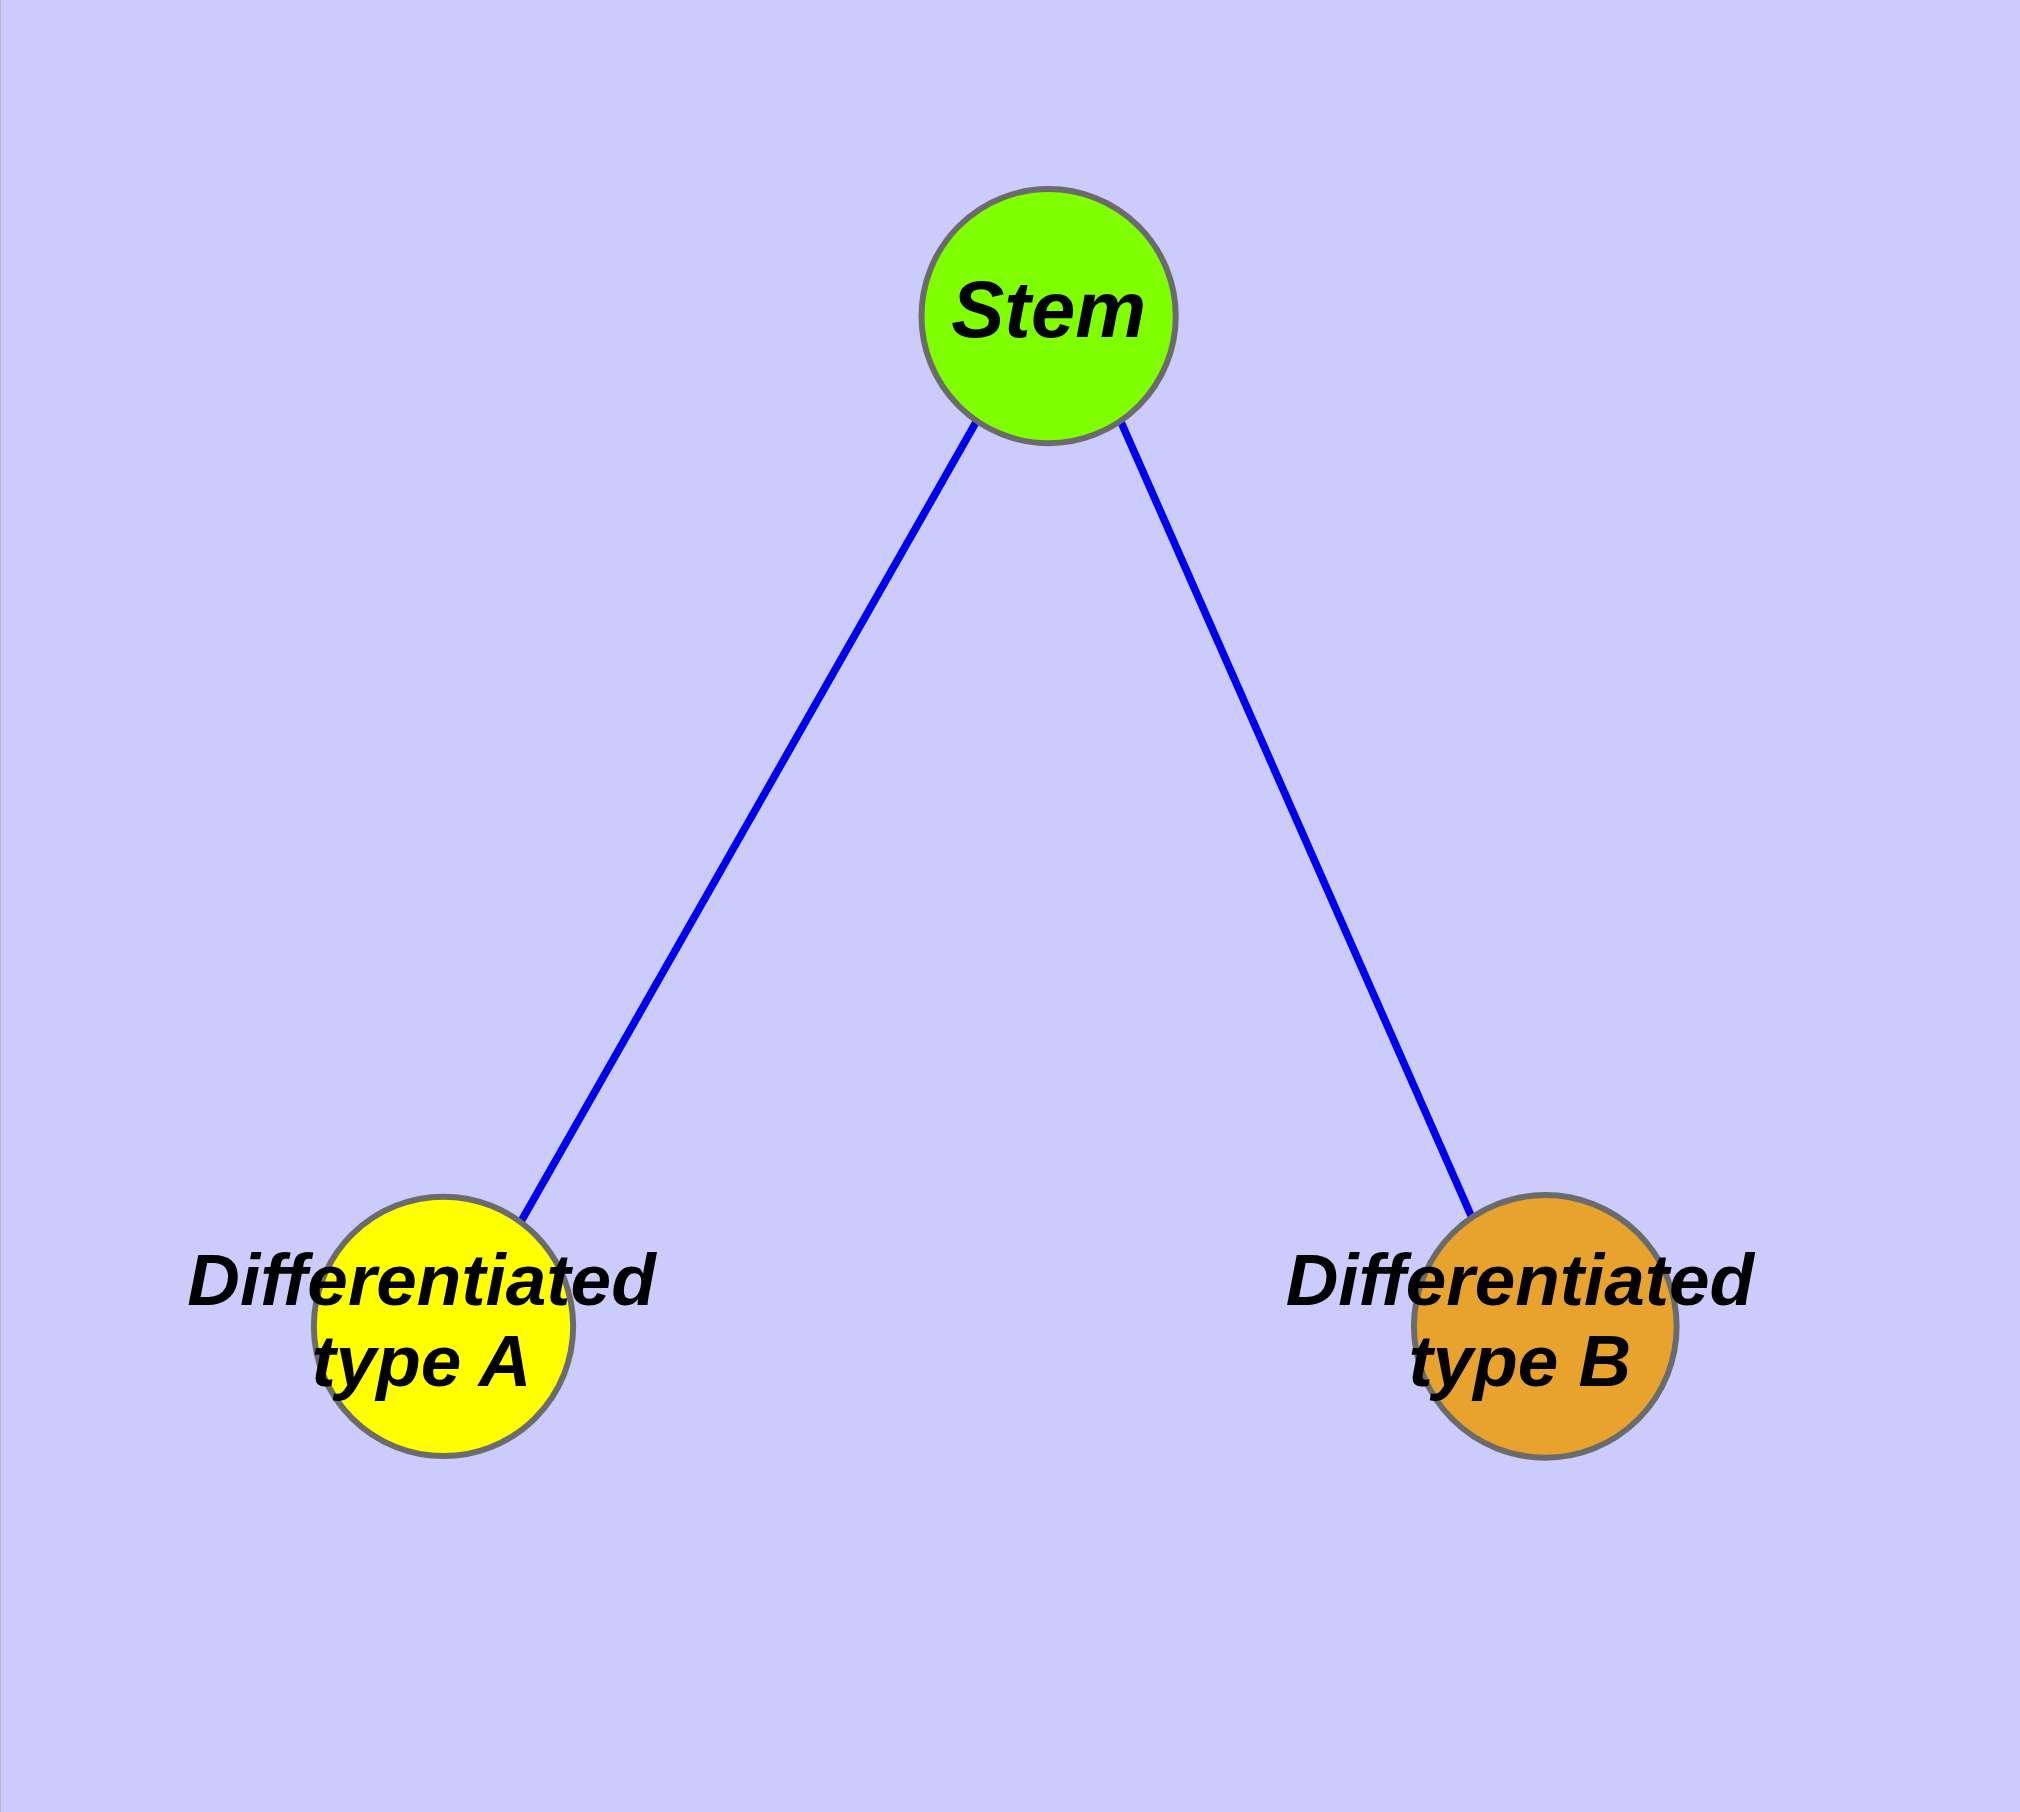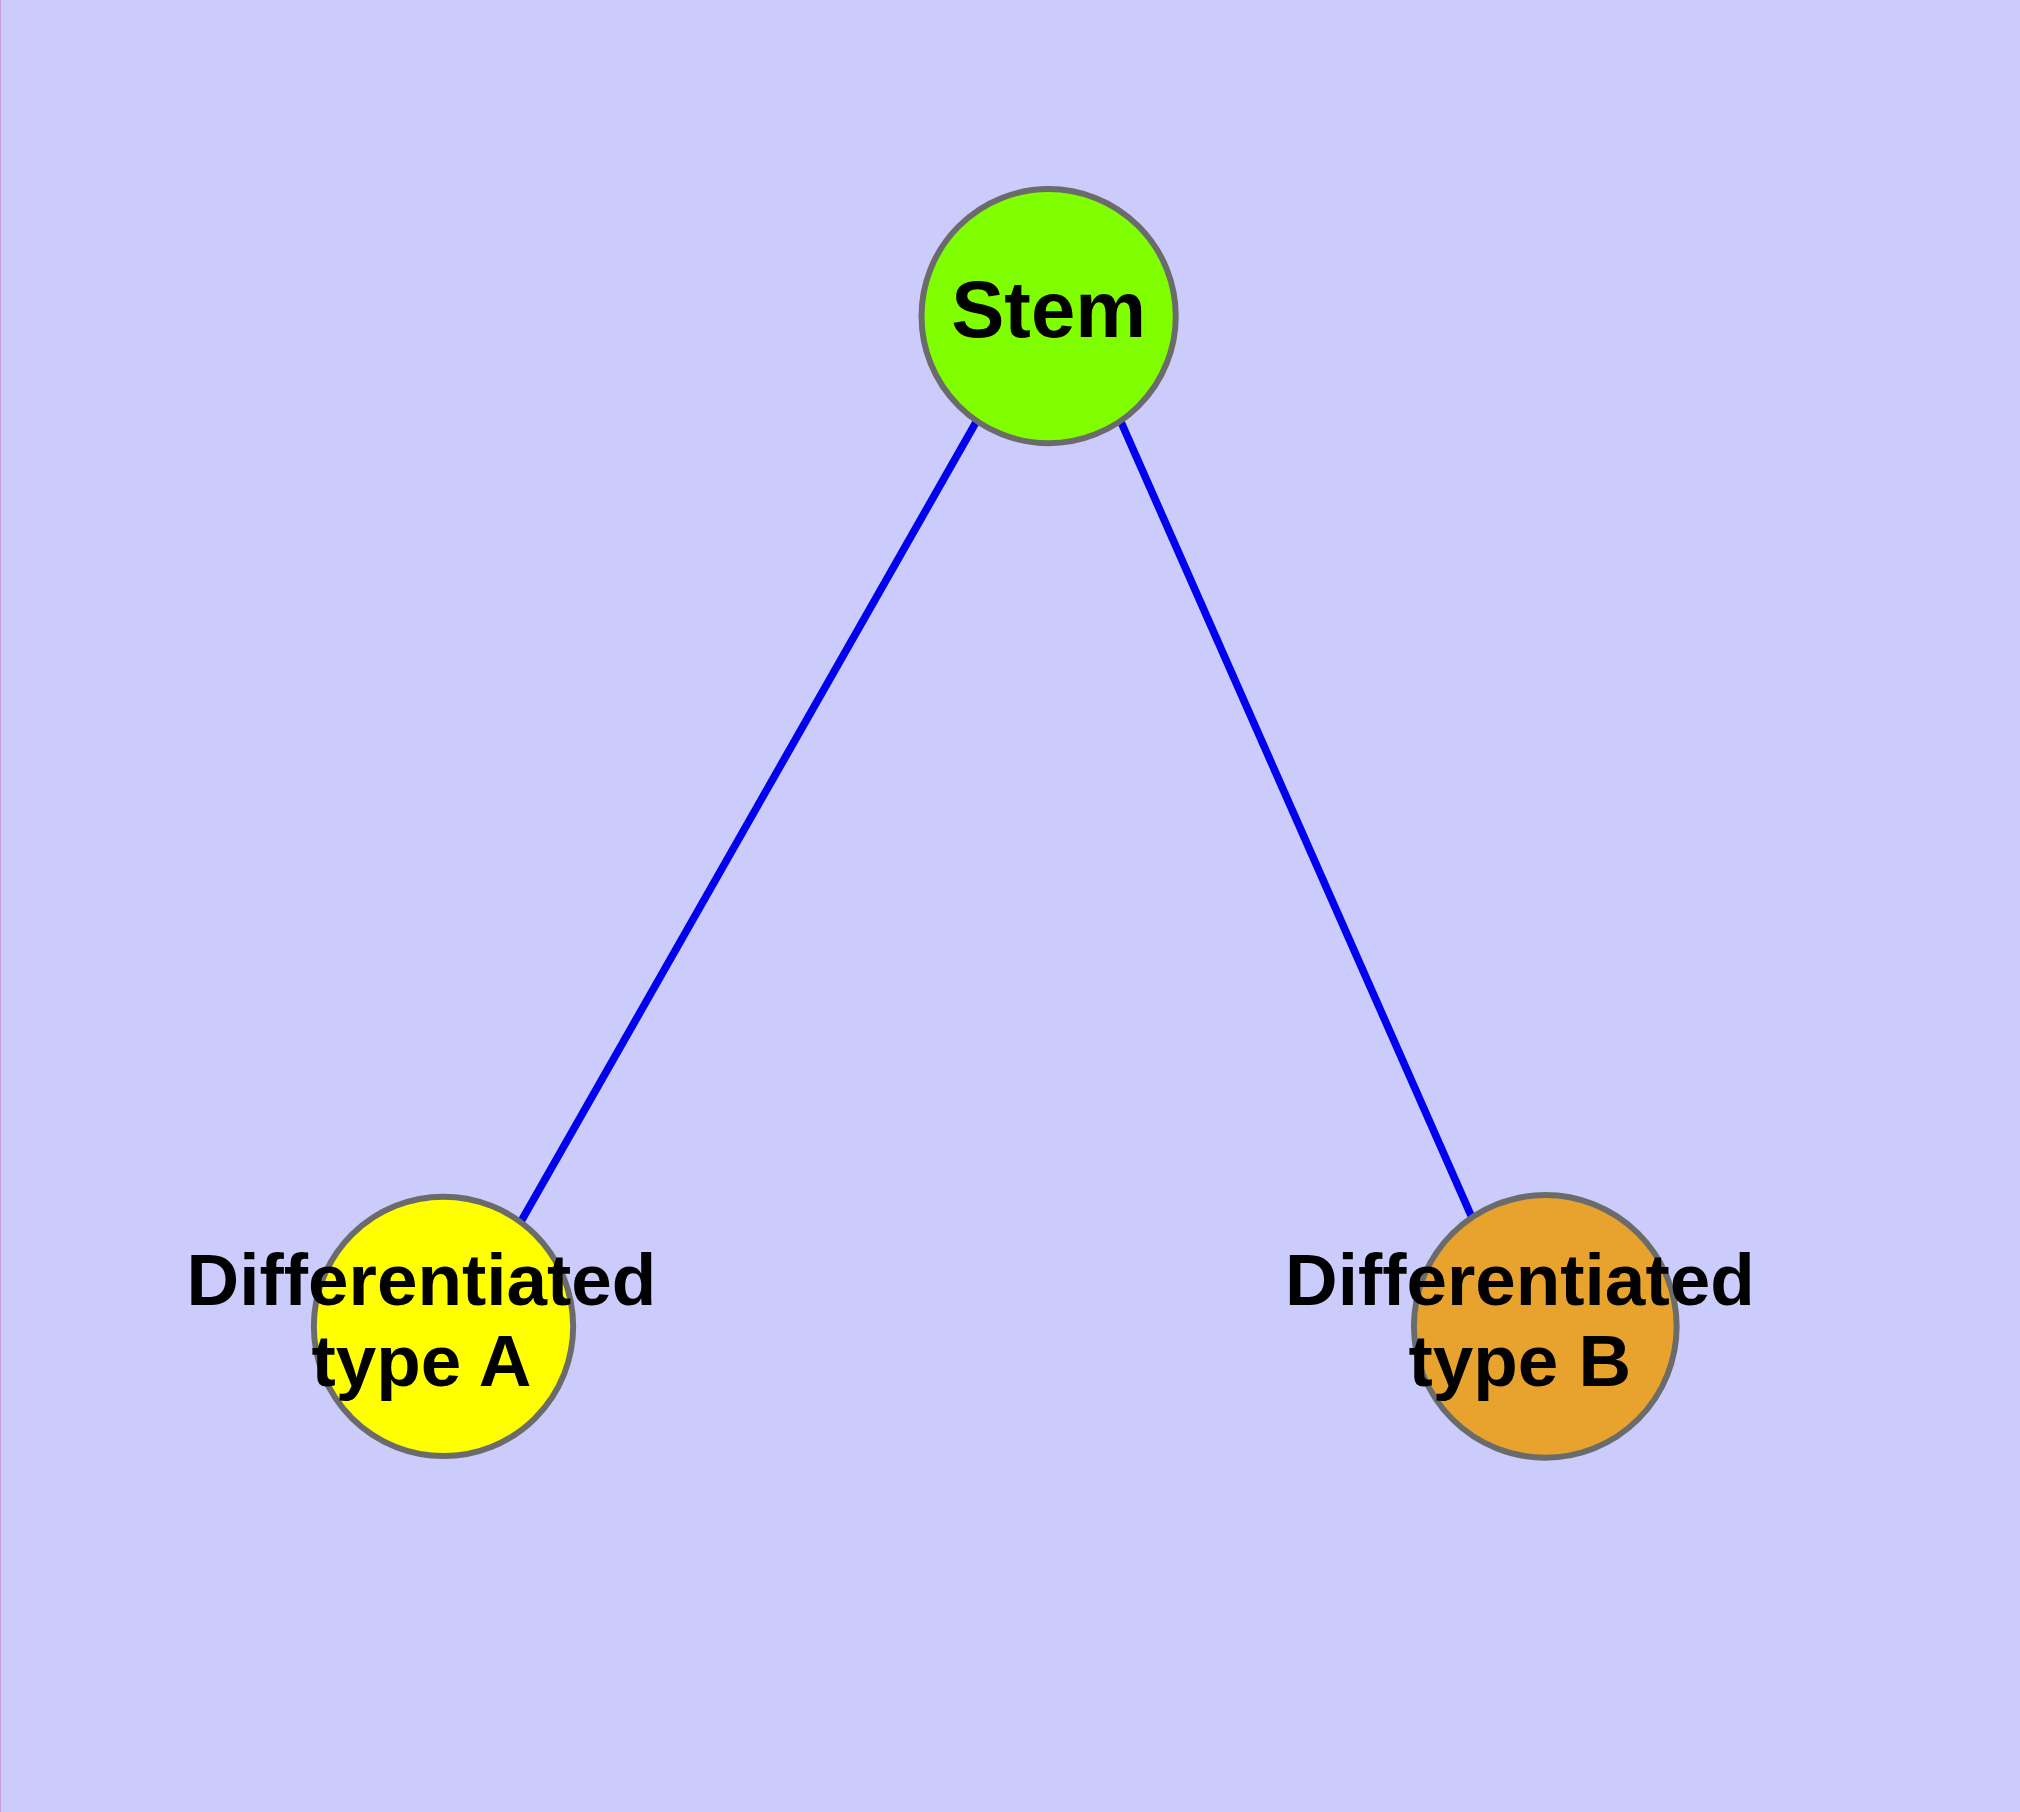--- a/index.html
+++ b/index.html
@@ -30,21 +30,21 @@
     font-family: "Liberation Sans", sans-serif;
     font-weight: bold;
     fill: #000000;
     text-anchor: middle;
     dominant-baseline: middle;
   }
 </style>
 </head>
 <body style="background: rgb(204, 204, 252);">
 
-<div id="canvas" style="width: 2021px; height: 1812px; background: #be185d;">
+<div id="canvas" style="width: 2021px; height: 1812px; background: #a16207; font-style: italic;">
   <svg id="graph-svg" viewBox="0 0 2384 2138" style="width: 2021px; height: 1812px;">
     <rect id="bg-rect" x="0" y="0" width="2384" height="2138" fill="#ccccfc"></rect>
     <g id="edges-layer">
         <line x1="1152" y1="497" x2="614" y2="1442" stroke="#0000ee" stroke-width="9" stroke-linecap="butt"></line>
         <line x1="1322" y1="497" x2="1738" y2="1440" stroke="#0000ee" stroke-width="9" stroke-linecap="butt"></line>
       </g>
     <g id="nodes-layer">
         <g>
           <circle cx="1237" cy="373" r="150" fill="#7fff00" stroke="#6b6b6b" stroke-width="7"></circle>
           <text class="node-label" x="1237" y="373" font-size="94" fill="#000000"><tspan x="1237">Stem</tspan></text>

